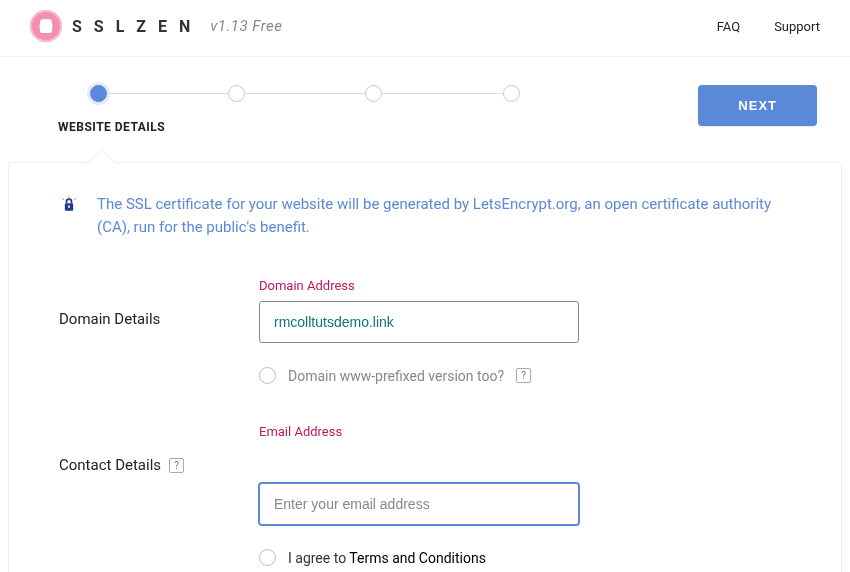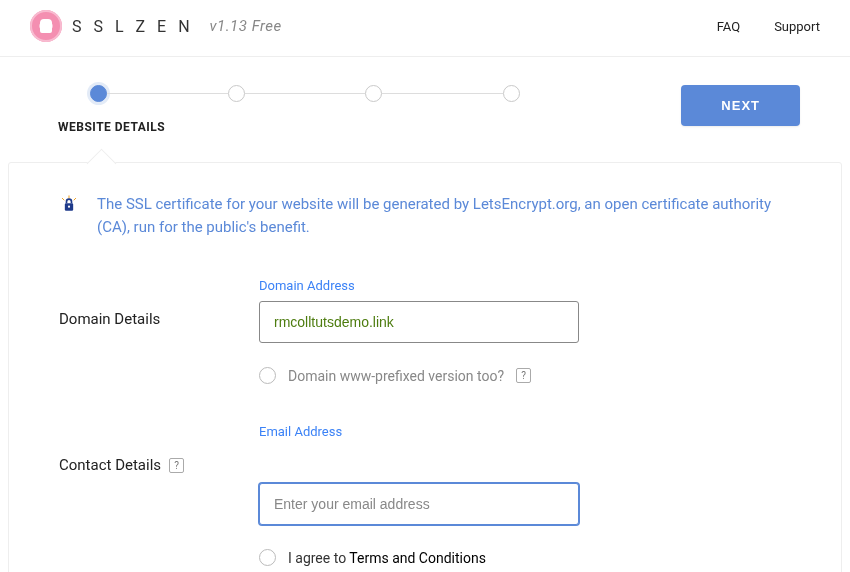--- a/index.html
+++ b/index.html
@@ -1,44 +1,44 @@
 <!DOCTYPE html>
 <html><head>
 <meta charset="utf-8">
 <style>
 * { box-sizing: border-box; margin: 0; padding: 0; }
 body { font-family: -apple-system, BlinkMacSystemFont, "Segoe UI", Roboto, Arial, sans-serif; background: #fff; color: #222; width: 850px; }
 .topbar { display: flex; align-items: center; justify-content: space-between; padding: 10px 30px 14px 30px; border-bottom: 1px solid #eee; }
 .brand { display: flex; align-items: center; gap: 10px; }
 .logo-circle { width: 32px; height: 32px; border-radius: 50%; background: radial-gradient(circle at 50% 50%, #fff 0 6px, #f48fb1 7px 100%); box-shadow: 0 0 0 2px #f8bbd0 inset; position: relative; }
 .logo-circle::after { content: ""; position: absolute; left: 50%; top: 50%; width: 8px; height: 10px; background: #fff; border: 2px solid #fff; border-radius: 4px 4px 2px 2px; transform: translate(-50%,-50%); }
-.brand-text { font-weight: 400; letter-spacing: 4px; font-size: 16px; color: #333; }
+.brand-text { font-weight: 700; letter-spacing: 4px; font-size: 16px; color: #333; }
 .brand-version { font-size: 15px; color: #888; margin-left: 6px; letter-spacing: 0.5px; font-style: italic; }
 .topnav { display: flex; gap: 34px; font-size: 13px; }
 .topnav a { color: #222; text-decoration: none; cursor: pointer; }
 .progress-area { position: relative; padding: 28px 50px 10px 50px; }
 .steps-row { display: flex; align-items: center; }
 .step { width: 17px; height: 17px; border-radius: 50%; border: 1.5px solid #c9c9c9; background: #fff; flex-shrink: 0; }
 .step.active { border-color: #5b89d8; background: #5b89d8; box-shadow: 0 0 0 3px #e3ebf7; }
 .step.active::after { content: ""; }
 .connector { height: 1px; background: #ddd; flex: 1; }
 .step-label { font-size: 12px; font-weight: 700; letter-spacing: 0.5px; color: #222; margin-top: 18px; margin-left: 8px; }
-.next-btn { position: absolute; right: 50px; top: 28px; background: #5b89d8; color: #fff; border: none; font-weight: 700; font-size: 13px; letter-spacing: 1px; padding: 13px 40px; border-radius: 4px; cursor: pointer; box-shadow: 0 1px 2px rgba(0,0,0,0.08); }
+.next-btn { position: absolute; right: 33px; top: 28px; background: #5b89d8; color: #fff; border: none; font-weight: 700; font-size: 13px; letter-spacing: 1px; padding: 13px 40px; border-radius: 4px; cursor: pointer; box-shadow: 0 1px 2px rgba(0,0,0,0.08); }
 .panel { margin: 18px 8px 0 8px; border: 1px solid #eee; border-radius: 3px; padding: 30px 50px 40px 50px; position: relative; }
 .panel::before { content: ""; position: absolute; top: -10px; left: 82px; width: 20px; height: 20px; background: #fff; border-top: 1px solid #eee; border-left: 1px solid #eee; transform: rotate(45deg); }
 .panel-title { font-weight: 700; font-size: 15px; margin-bottom: 18px; }
 .intro-row { display: flex; gap: 18px; align-items: flex-start; margin-bottom: 40px; }
 .lock-icon { width: 20px; height: 20px; flex-shrink: 0; margin-top: 2px; }
 .intro-text { color: #5b89d8; font-size: 15px; line-height: 1.5; }
 .form-grid { display: grid; grid-template-columns: 200px 1fr; row-gap: 40px; align-items: start; }
 .form-section-label { font-size: 15px; color: #222; padding-top: 32px; display: flex; align-items: center; gap: 8px; }
 .help-icon { display: inline-flex; align-items: center; justify-content: center; width: 15px; height: 15px; border: 1px solid #aaa; border-radius: 2px; font-size: 10px; color: #777; }
 .field-block { }
-.field-label { font-size: 13px; color: #3b82f6; margin-bottom: 8px; }
-.text-input { width: 320px; padding: 12px 14px; font-size: 14px; border: 1px solid #888; border-radius: 3px; outline: none; background: #fff; color: #4d7c0f; }
+.field-label { font-size: 13px; color: #be185d; margin-bottom: 8px; }
+.text-input { width: 320px; padding: 12px 14px; font-size: 14px; border: 1px solid #888; border-radius: 3px; outline: none; background: #fff; color: #0f766e; }
 .text-input.focused { border-color: #5b89d8; box-shadow: 0 0 0 1px #5b89d8; margin-top: 36px; }
 .text-input::placeholder { color: #888; }
 .checkbox-row { display: flex; align-items: center; gap: 12px; margin-top: 24px; font-size: 14px; color: #888; }
 .checkbox-row.dark { color: #333; }
 .radio-circle { width: 17px; height: 17px; border-radius: 50%; border: 1.5px solid #bbb; background: #fff; flex-shrink: 0; cursor: pointer; }
 .link { color: #000000; text-decoration: none; cursor: pointer; }
 </style>
 </head>
 <body>
 

